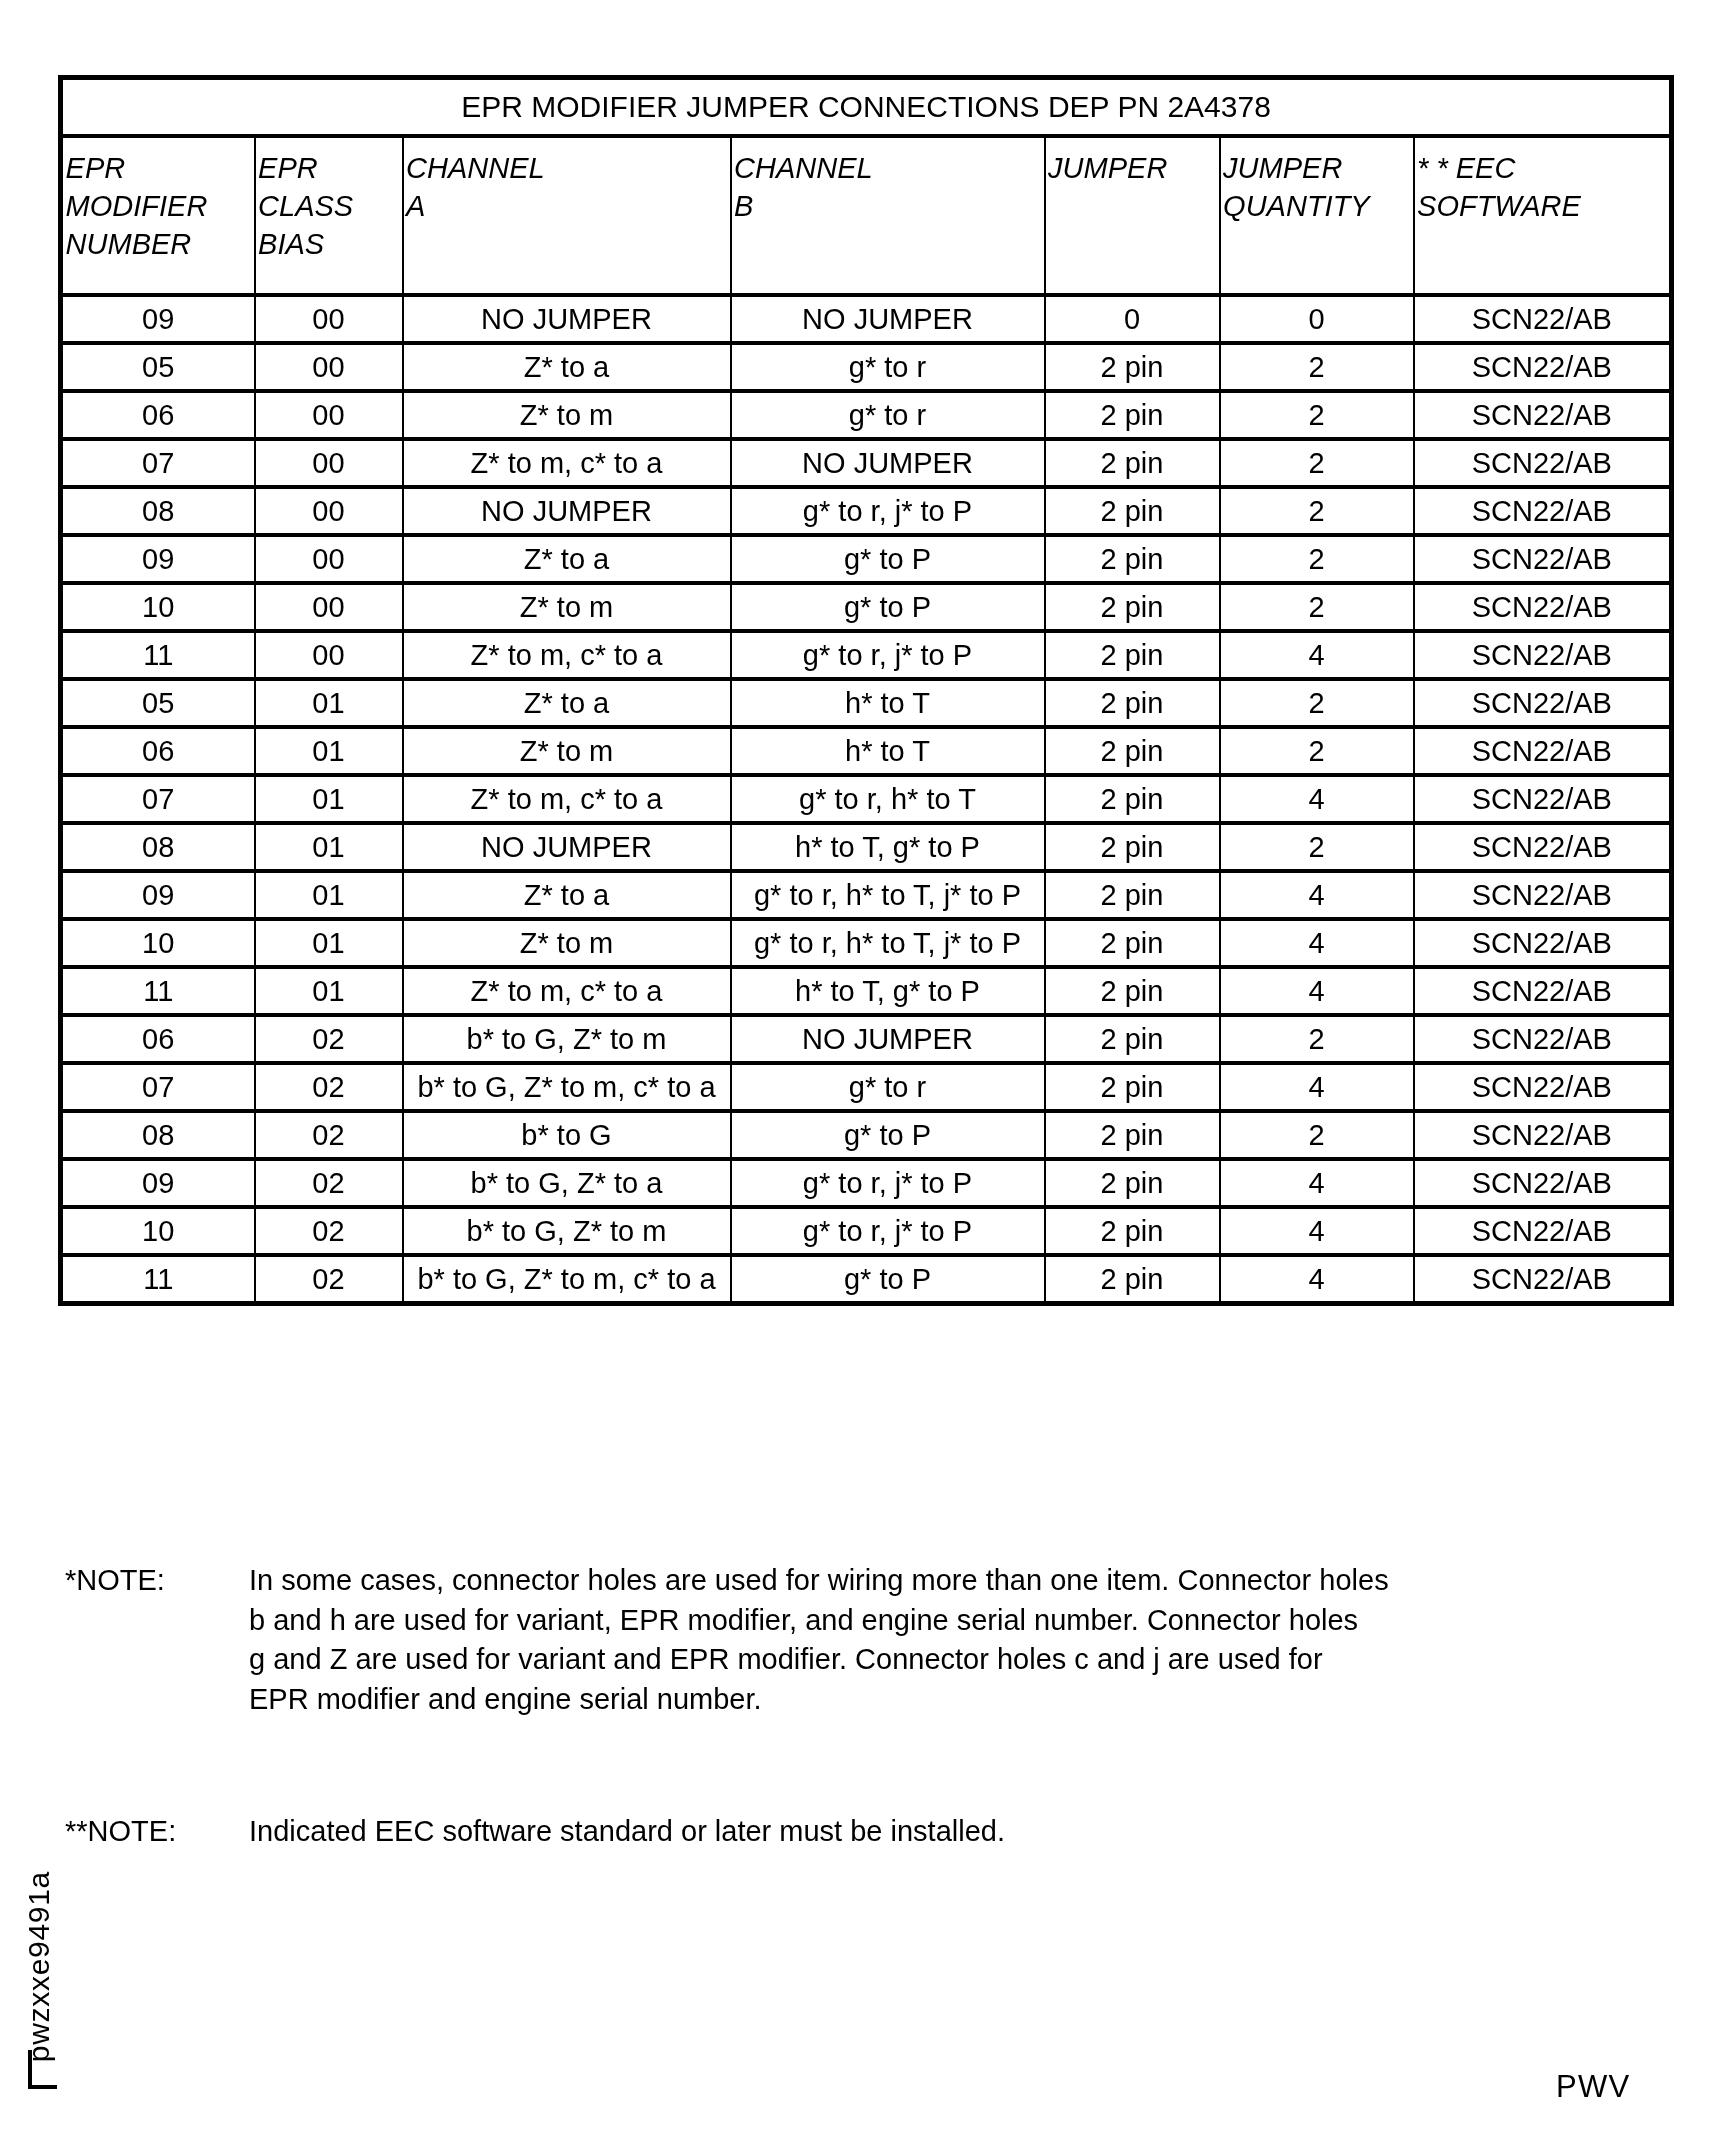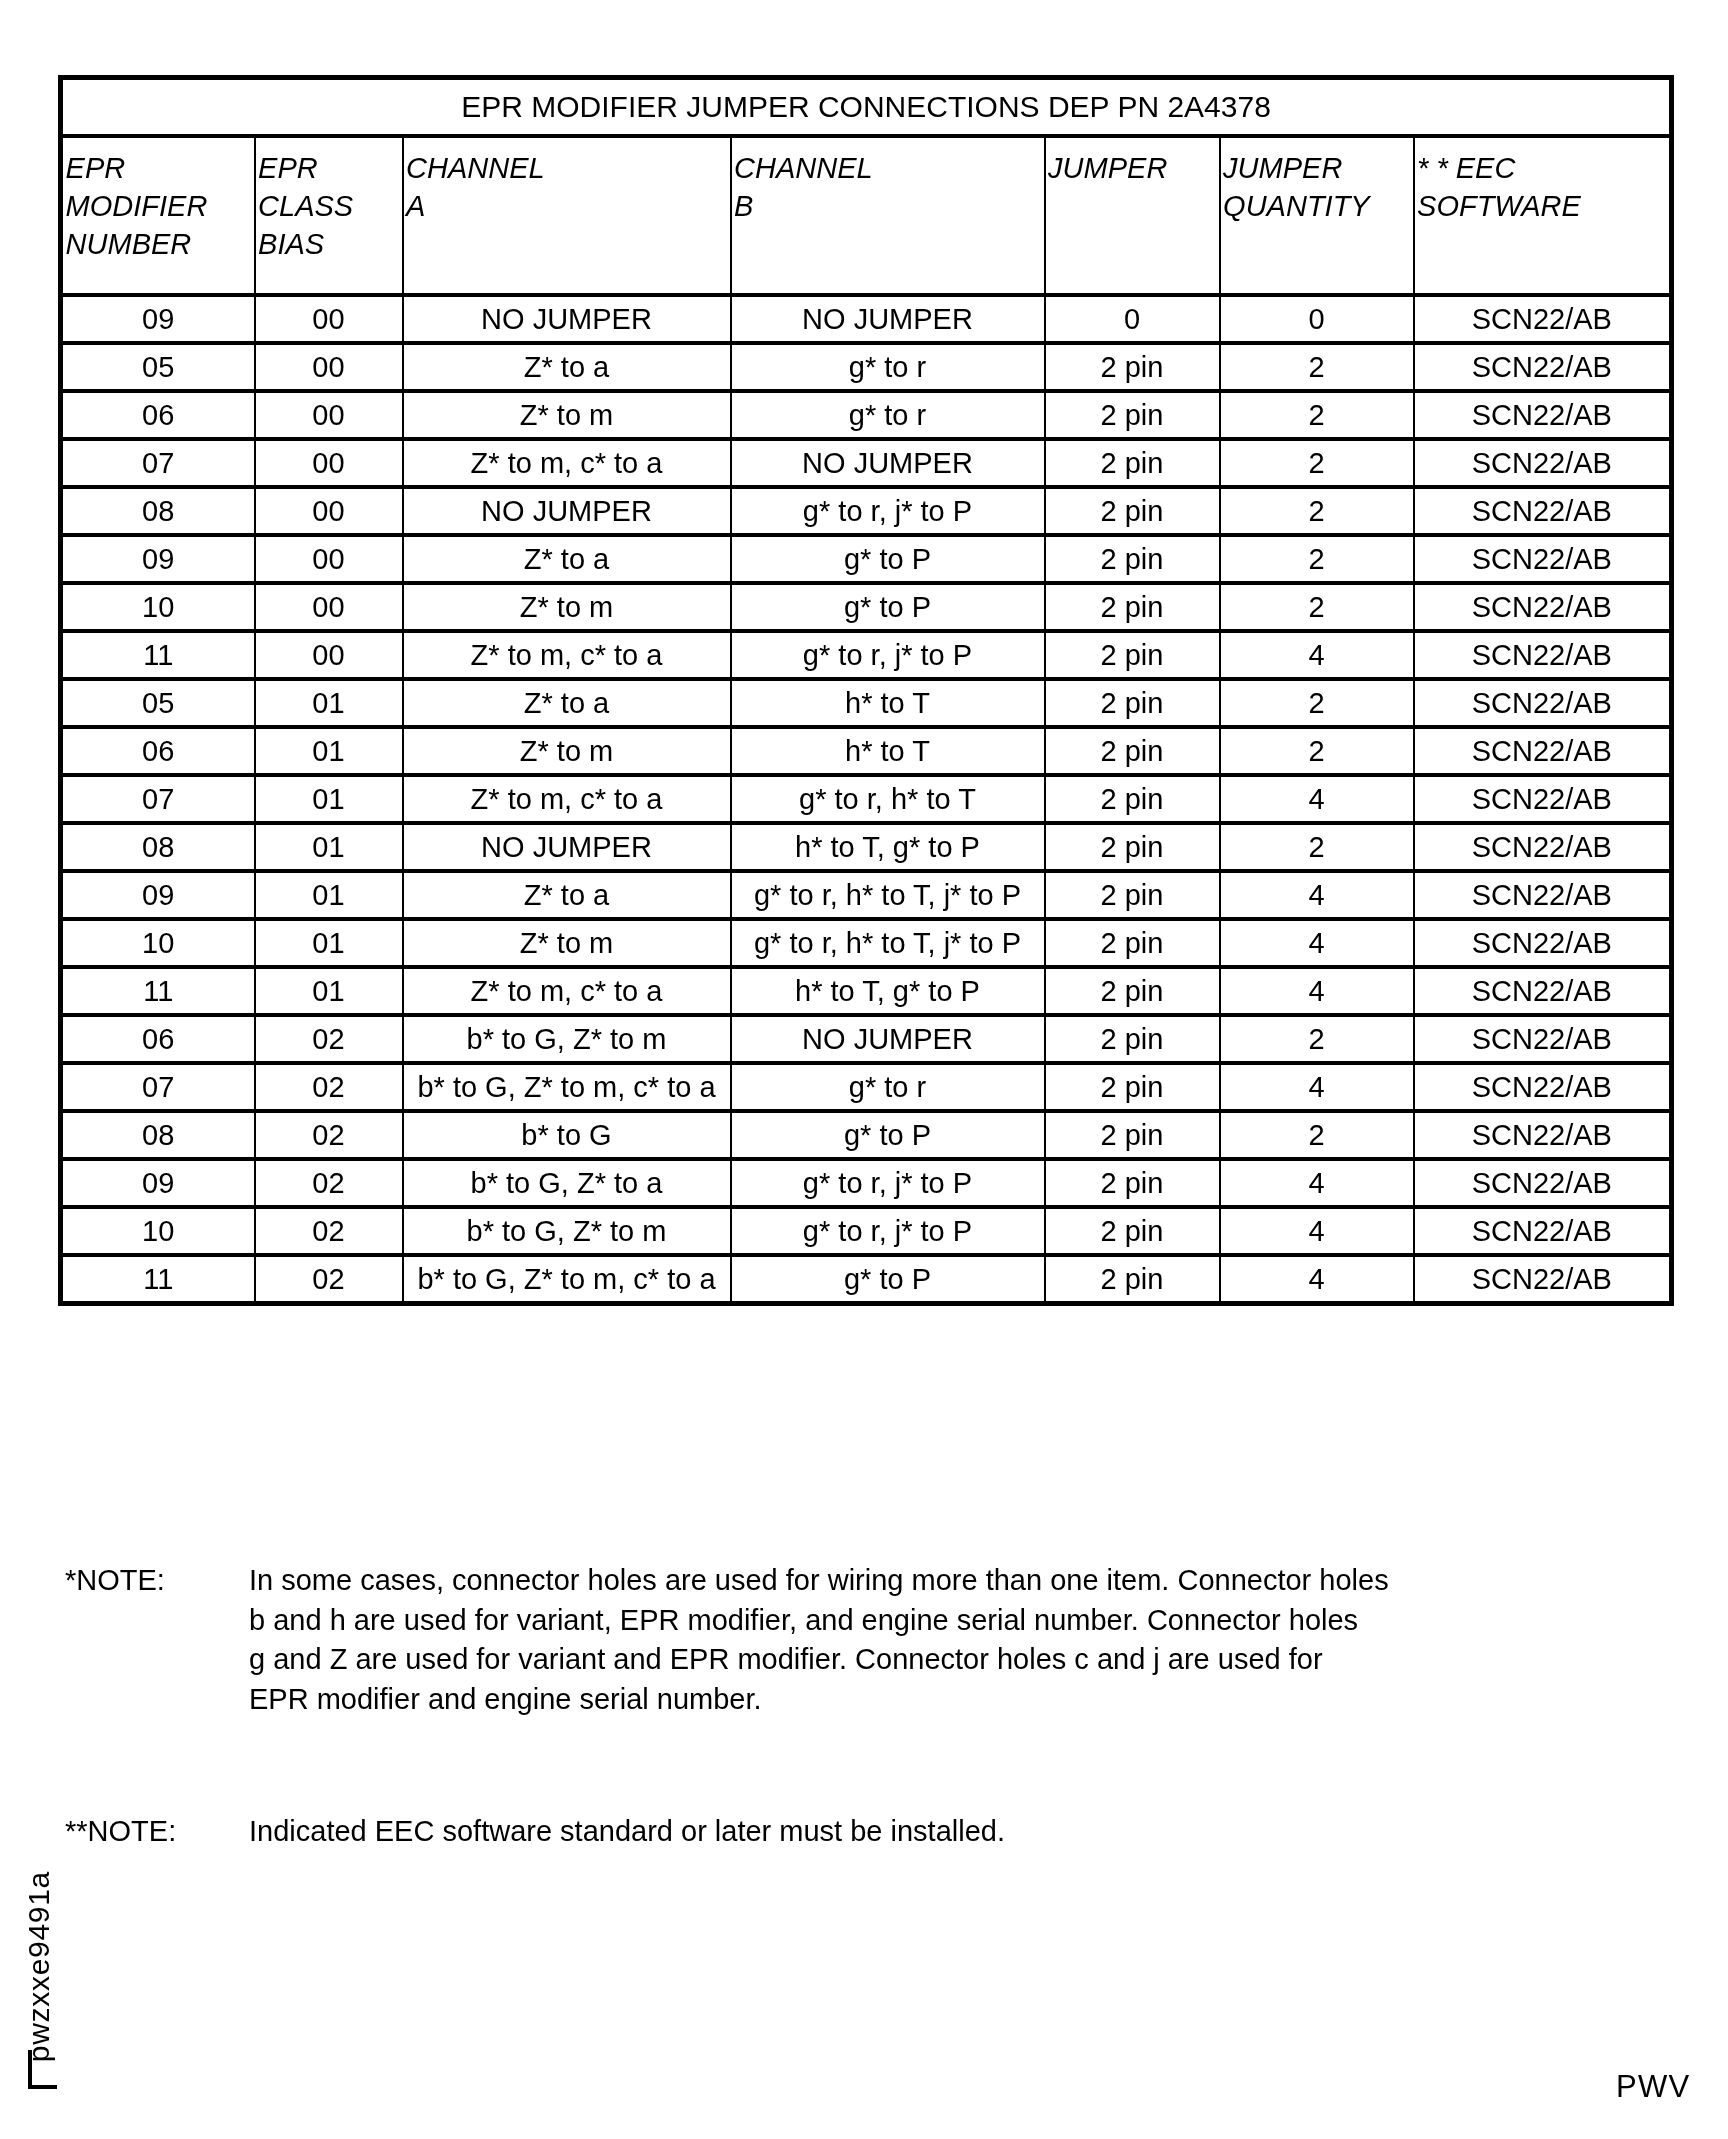--- a/index.html
+++ b/index.html
@@ -92,21 +92,21 @@
     top:2050px;
     width:25px;
     height:35px;
     border-left:4.6px solid #000;
     border-bottom:4.6px solid #000;
   }
 
   
   .page-code {
     position:absolute;
-    left:1616px;
+    left:1556px;
     top:2069px;
     font-size:31px;
     letter-spacing:1.3px;
   }
 </style>
 </head>
 <body>
 
 <div class="page">
 

